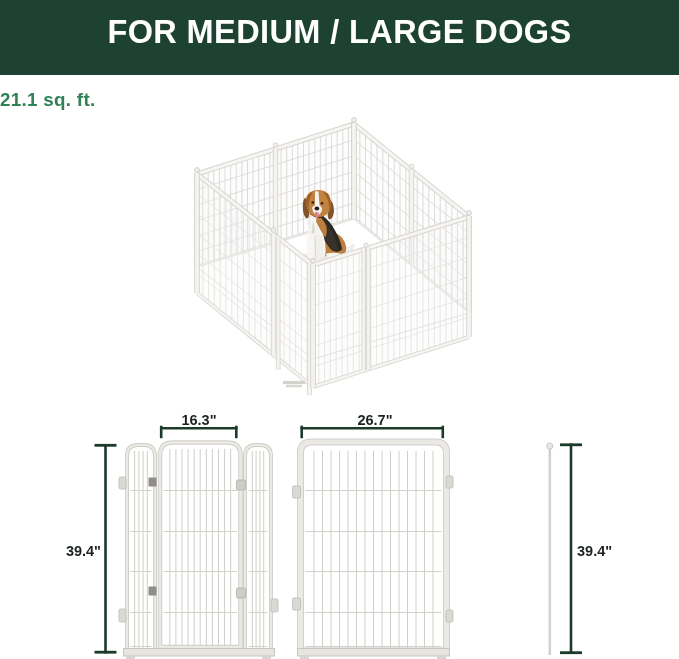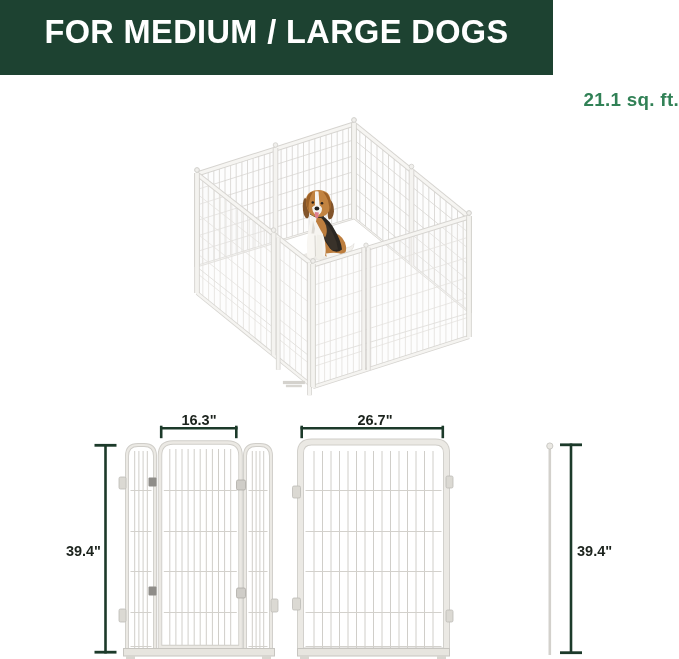--- a/index.html
+++ b/index.html
@@ -1,19 +1,19 @@
 <!DOCTYPE html>
 <html><head><meta charset="utf-8">
 <style>
 html,body{margin:0;padding:0;background:#ffffff;}
 body{width:679px;height:659px;overflow:hidden;font-family:"Liberation Sans",sans-serif;position:relative;}
-.banner{position:absolute;left:0;top:0;width:553px;height:75px;background:#1d4231;color:#fff;text-align:center;}
+.banner{position:absolute;left:0;top:0;width:679px;height:75px;background:#1d4231;color:#fff;text-align:center;}
 .banner h1{margin:0;padding-top:16px;font-size:32.5px;line-height:32.5px;font-weight:bold;letter-spacing:0.4px;}
 .banner .sub{margin-top:4px;font-size:14px;letter-spacing:0.3px;}
-.sqft{position:absolute;left:0;top:89px;width:679px;text-align:right;font-size:18.8px;font-weight:bold;color:#318156;letter-spacing:0.3px;}
+.sqft{position:absolute;left:0;top:89px;width:679px;text-align:left;font-size:18.8px;font-weight:bold;color:#318156;letter-spacing:0.3px;}
 svg.main{position:absolute;left:0;top:0;}
 </style></head>
 <body>
 
 <div class="banner">
 
 <h1>FOR MEDIUM / LARGE DOGS</h1>
 
 </div>
 

